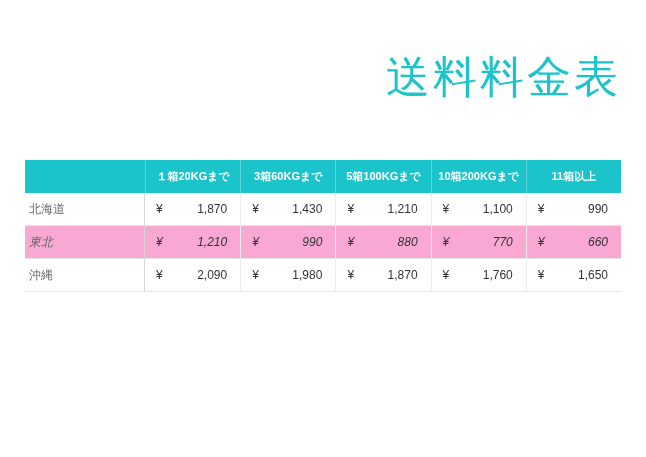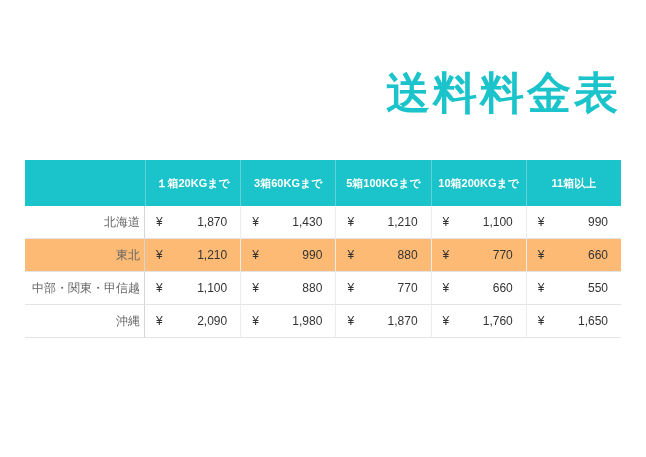--- a/index.html
+++ b/index.html
@@ -10,24 +10,24 @@
   }
   .page {
     position: relative;
     width: 646px;
     height: 457px;
     background: #ffffff;
     overflow: hidden;
   }
   .page-title {
     position: absolute;
-    top: 38px;
+    top: 22px;
     right: 25px;
     font-size: 44px;
-    font-weight: bold;
+    font-weight: normal;
     color: #1bc3ca;
     letter-spacing: 3px;
     line-height: 1.2;
     white-space: nowrap;
   }
   .table-wrap {
     position: absolute;
     left: 25px;
     top: 160px;
     width: 596px;
@@ -37,44 +37,45 @@
     border-collapse: separate;
     border-spacing: 0;
     table-layout: fixed;
   }
   .fee-table col.region-col { width: 120px; }
   .fee-table thead th {
     background: #1bc3ca;
     color: #ffffff;
     font-size: 11px;
     font-weight: bold;
-    height: 46px;
+    height: 33px;
     text-align: center;
     padding: 0 2px;
     white-space: nowrap;
     overflow: hidden;
   }
   .fee-table thead th + th {
     border-left: 1px solid rgba(255,255,255,0.30);
   }
   .fee-table tbody th,
   .fee-table tbody td {
     height: 30px;
     border-bottom: 1px solid #e4e4e4;
     background: transparent;
   }
   .fee-table tbody tr.alt th,
   .fee-table tbody tr.alt td {
-    background: #fdba74;
+    background: #f9a8d4;
+    font-style: italic;
   }
   .fee-table tbody th.region {
     font-weight: normal;
     color: #666666;
     font-size: 12px;
-    text-align: right;
+    text-align: left;
     border-right: 1px solid #d6d6d6;
     padding: 0 4px;
     white-space: nowrap;
     overflow: hidden;
   }
   .fee-table tbody td.price {
     font-size: 12px;
     color: #333333;
     text-align: right;
     padding-right: 13px;
@@ -123,28 +124,20 @@
           </tr>
           <tr class="alt">
             <th class="region">東北</th>
             <td class="price"><span class="yen">¥</span><span class="val">1,210</span></td>
             <td class="price"><span class="yen">¥</span><span class="val">990</span></td>
             <td class="price"><span class="yen">¥</span><span class="val">880</span></td>
             <td class="price"><span class="yen">¥</span><span class="val">770</span></td>
             <td class="price"><span class="yen">¥</span><span class="val">660</span></td>
           </tr>
           <tr>
-            <th class="region">中部・関東・甲信越</th>
-            <td class="price"><span class="yen">¥</span><span class="val">1,100</span></td>
-            <td class="price"><span class="yen">¥</span><span class="val">880</span></td>
-            <td class="price"><span class="yen">¥</span><span class="val">770</span></td>
-            <td class="price"><span class="yen">¥</span><span class="val">660</span></td>
-            <td class="price"><span class="yen">¥</span><span class="val">550</span></td>
-          </tr>
-          <tr>
             <th class="region">沖縄</th>
             <td class="price"><span class="yen">¥</span><span class="val">2,090</span></td>
             <td class="price"><span class="yen">¥</span><span class="val">1,980</span></td>
             <td class="price"><span class="yen">¥</span><span class="val">1,870</span></td>
             <td class="price"><span class="yen">¥</span><span class="val">1,760</span></td>
             <td class="price"><span class="yen">¥</span><span class="val">1,650</span></td>
           </tr>
         </tbody>
     </table>
   </div>

